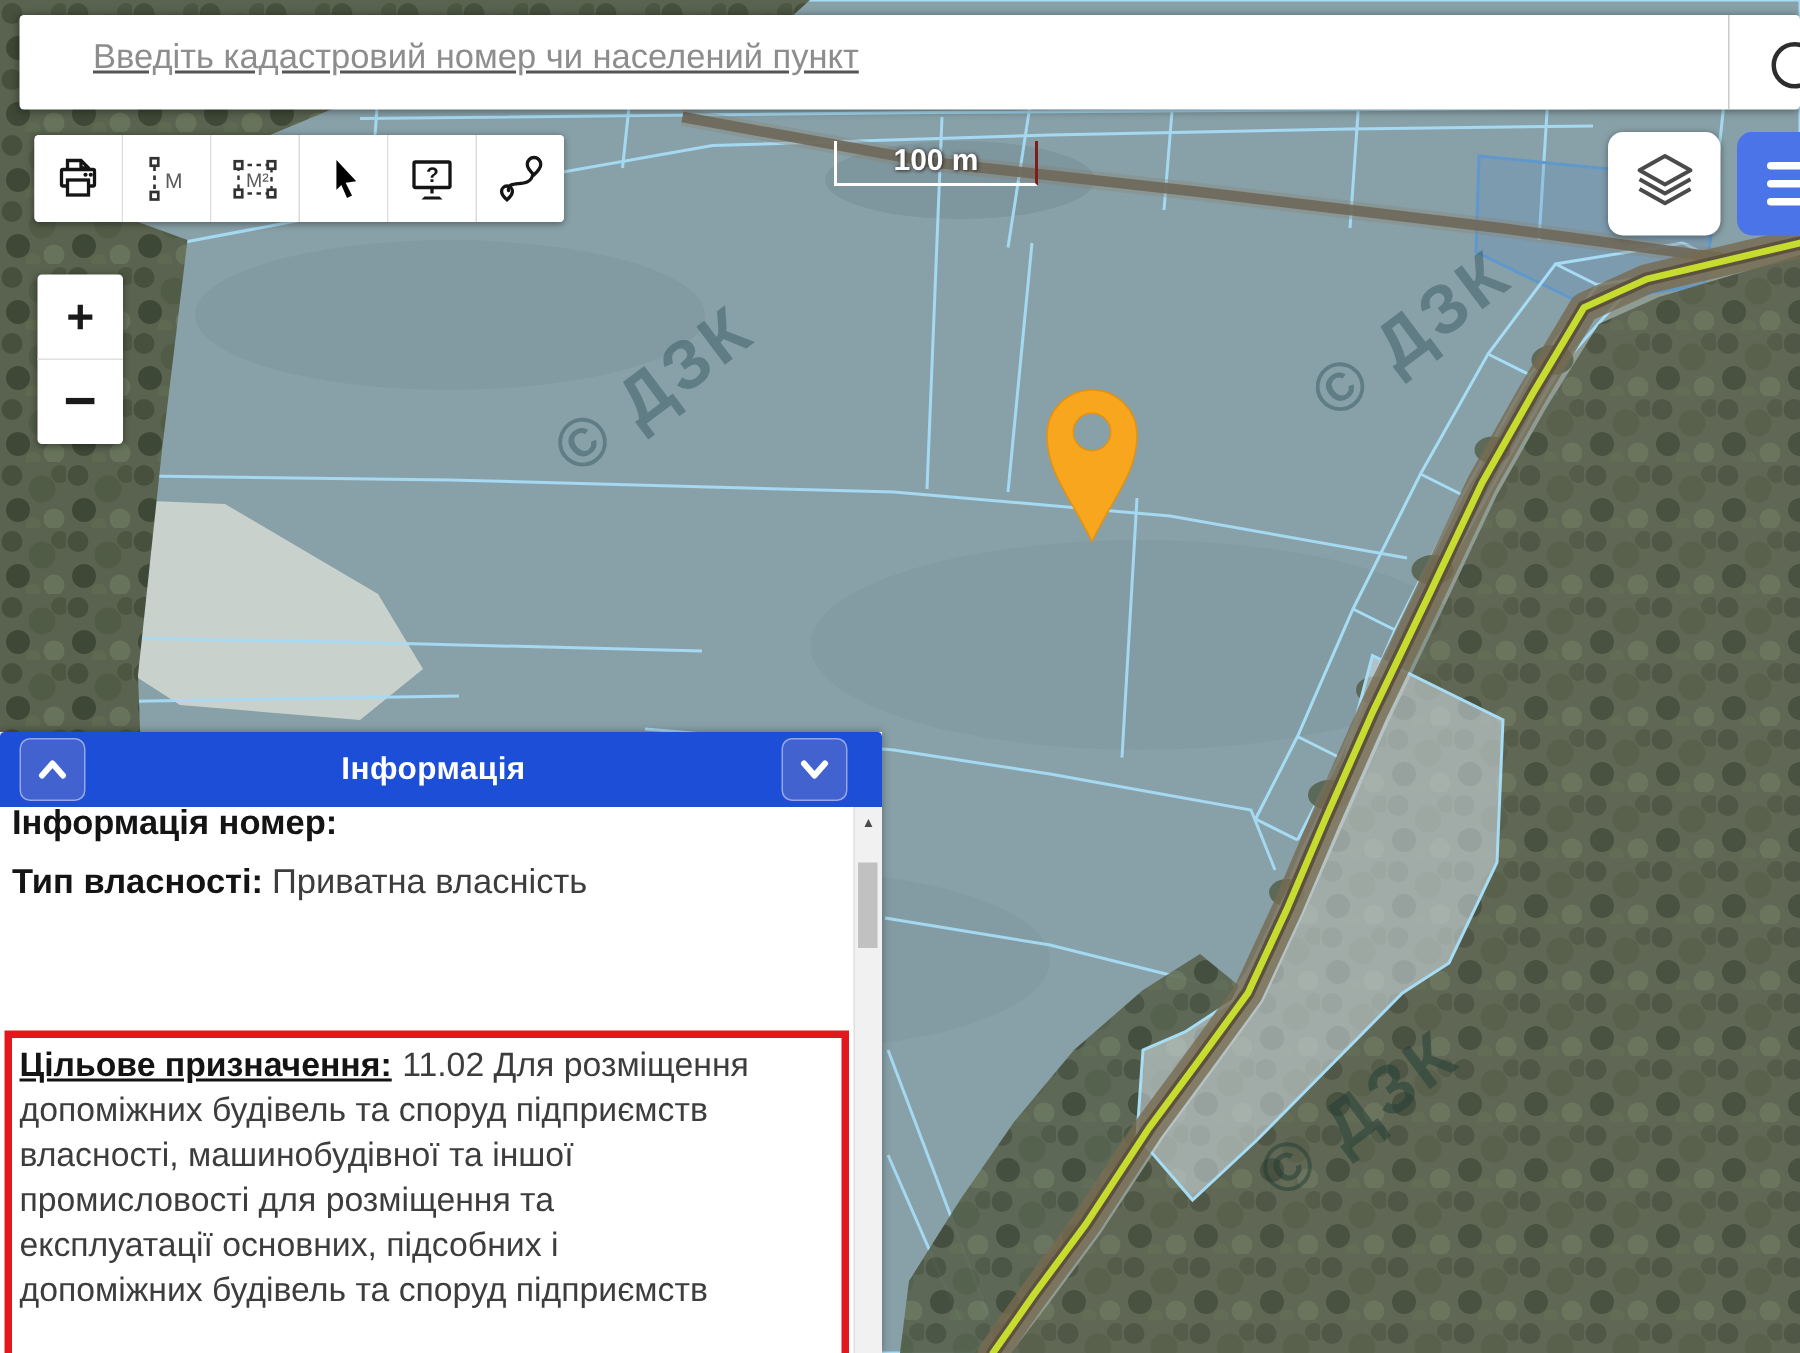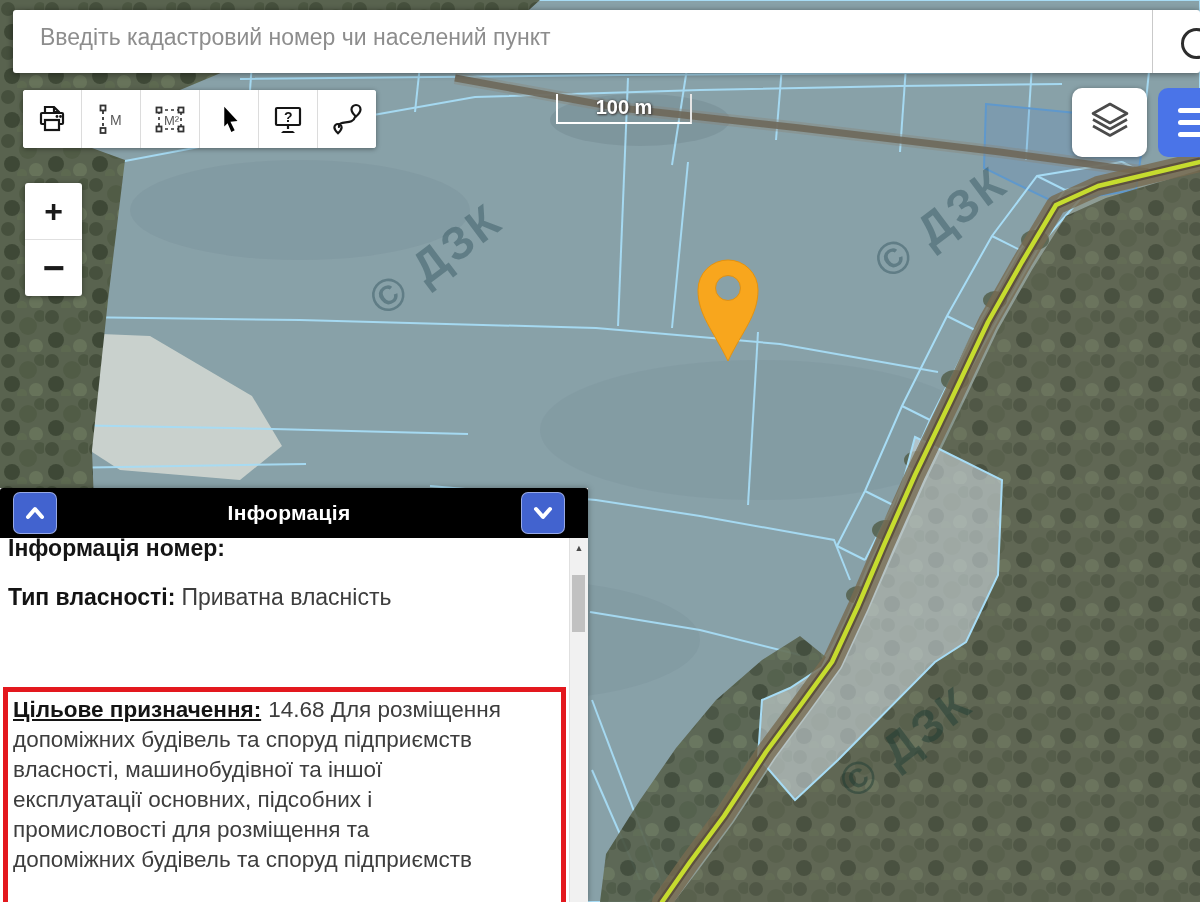--- a/index.html
+++ b/index.html
@@ -10,62 +10,62 @@
   }
   .abs{position:absolute;}
   
   #map-svg{position:absolute;left:0;top:0;width:1200px;height:902px;z-index:0;}
   .wm{font-size:46px;font-weight:bold;letter-spacing:3px;fill:rgba(38,72,82,0.40);}
   .wm3{fill:rgba(30,60,52,0.48);}
   
   .search-bar{left:13px;top:10px;width:1187px;height:63px;background:#fff;border-radius:3px;
     box-shadow:0 1px 6px rgba(0,0,0,.45);z-index:30;overflow:hidden;}
   .search-bar input{position:absolute;left:0;top:0;width:1130px;height:54px;border:none;outline:none;
-    font-family:inherit;font-size:23px;color:#555;padding:0 0 0 27px;background:transparent;}
+    font-family:inherit;font-size:23px;color:#555;padding:0 0 0 49px;background:transparent;text-decoration:underline;}
   .search-bar input::placeholder{color:#8d8d8d;opacity:1;}
   .search-divider{left:1139px;top:0;width:1px;height:63px;background:#c9c9c9;}
   .search-ring{left:1168px;top:18px;width:25px;height:25px;border:3.5px solid #2d2d2d;border-radius:50%;}
   
   .toolbar{left:23px;top:90px;height:58px;display:flex;background:#fff;border-radius:3px;
     box-shadow:0 1px 5px rgba(0,0,0,.4);z-index:30;}
   .tb-btn{width:58px;height:58px;display:flex;align-items:center;justify-content:center;
     border-right:1px solid #dcdcdc;cursor:pointer;background:#fff;}
   .tb-btn:first-child{border-radius:3px 0 0 3px;}
   .tb-btn:last-child{border-right:none;border-radius:0 3px 3px 0;}
   
   .scalebar{left:556px;top:94px;width:132px;height:28px;z-index:20;
-    border-left:2px solid #fff;border-right:2px solid #e5e5e5;border-bottom:2px solid #fff;}
+    border-left:2px solid #fff;border-right:2px solid #7f1d1d;border-bottom:2px solid #fff;}
   .scalebar span{display:block;text-align:center;font-size:20px;font-weight:bold;color:#fff;
     line-height:26px;text-shadow:0 0 3px #444,1px 1px 2px #444;}
   
   .zoomctl{left:25px;top:183px;width:57px;background:#fff;border-radius:3px;
     box-shadow:0 1px 5px rgba(0,0,0,.4);z-index:30;}
   .zbtn{height:56px;display:flex;align-items:center;justify-content:center;
     font-weight:bold;color:#1a1a1a;cursor:pointer;}
   .zbtn.zin{border-bottom:1px solid #e0e0e0;font-size:32px;}
   .zbtn.zout{font-size:38px;line-height:30px;}
   
   .layers-btn{left:1072px;top:88px;width:75px;height:69px;background:#fff;border-radius:10px;
     box-shadow:0 1px 5px rgba(0,0,0,.4);display:flex;align-items:center;justify-content:center;z-index:30;cursor:pointer;}
   .menu-btn{left:1158px;top:88px;width:55px;height:69px;background:#4a74e8;border-radius:10px;z-index:30;cursor:pointer;}
   .menu-bar{position:absolute;left:20px;width:40px;height:5px;background:#fff;border-radius:3px;}
   
   .panel{left:0;top:488px;width:588px;height:414px;background:#fff;z-index:20;
     box-shadow:0 0 6px rgba(0,0,0,.35);}
-  .panel-header{height:50px;background:#000000;display:flex;align-items:center;border-radius:3px 3px 0 0;}
+  .panel-header{height:50px;background:#1d4ed8;display:flex;align-items:center;border-radius:3px 3px 0 0;}
   .hdr-btn{width:42px;height:40px;border-radius:7px;background:#4263cf;border:1px solid rgba(255,255,255,.45);
     display:flex;align-items:center;justify-content:center;cursor:pointer;flex:0 0 auto;}
   .hdr-btn.up{margin-left:13px;}
   .hdr-btn.down{margin-right:23px;}
   .panel-title{flex:1;text-align:center;color:#fff;font-size:21px;font-weight:bold;letter-spacing:.3px;}
   .panel-body{position:absolute;left:0;top:50px;right:18px;bottom:0;overflow:hidden;
     padding-left:8px;font-size:23px;color:#3d3d3d;}
   .fline1{margin-top:-5px;line-height:30px;font-weight:bold;color:#141414;white-space:nowrap;}
   .fline2{line-height:30px;white-space:nowrap;}
-  .fline3{margin-top:19px;line-height:30px;white-space:nowrap;}
+  .fline3{margin-top:9px;line-height:30px;white-space:nowrap;}
   .fline3 b{color:#141414;padding-right:6px;}
   .red-box{position:absolute;left:3px;top:149px;width:548px;height:244px;border:5px solid #e3181e;
     padding:3px 0 0 5px;overflow:hidden;background:#fff;}
   .pline{line-height:30px;font-size:22.5px;white-space:nowrap;color:#3d3d3d;}
   .pline b{color:#141414;padding-right:7px;text-decoration:underline;}
   
   .sbar{position:absolute;right:0;top:50px;width:18px;bottom:0;background:#f1f1f1;border-left:1px solid #e0e0e0;}
   .sb-up{height:22px;text-align:center;font-size:9px;color:#4a4a4a;padding-top:5px;cursor:pointer;}
   .sb-thumb{position:absolute;left:2px;top:37px;width:13px;height:57px;background:#c1c1c1;cursor:pointer;}
 </style>
@@ -258,26 +258,26 @@
       </svg>
     </div>
   </div>
   <div class="panel-body">
     <div class="fline1">Інформація номер:</div>
     <div class="fline3">
       <b>Тип власності:</b><span>Приватна власність</span>
     </div>
     <div class="red-box">
       <div class="pline">
-        <b>Цільове призначення:</b><span>14.68 Для розміщення</span>
+        <b>Цільове призначення:</b><span>11.02 Для розміщення</span>
       </div>
       <div class="pline">допоміжних будівель та споруд підприємств</div>
       <div class="pline">власності, машинобудівної та іншої</div>
+      <div class="pline">промисловості для розміщення та</div>
       <div class="pline">експлуатації основних, підсобних і</div>
-      <div class="pline">промисловості для розміщення та</div>
       <div class="pline">допоміжних будівель та споруд підприємств</div>
 
     </div>
   </div>
   <div class="sbar">
     <div class="sb-up">▲</div>
     <div class="sb-thumb"></div>
   </div>
 </div>
 

